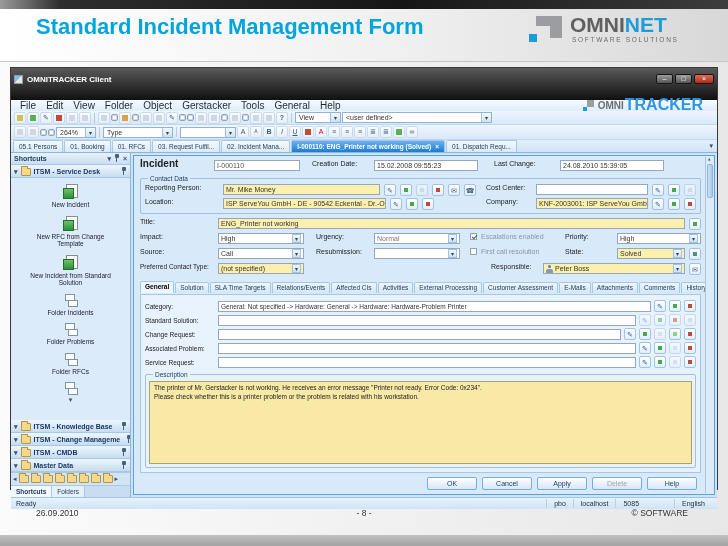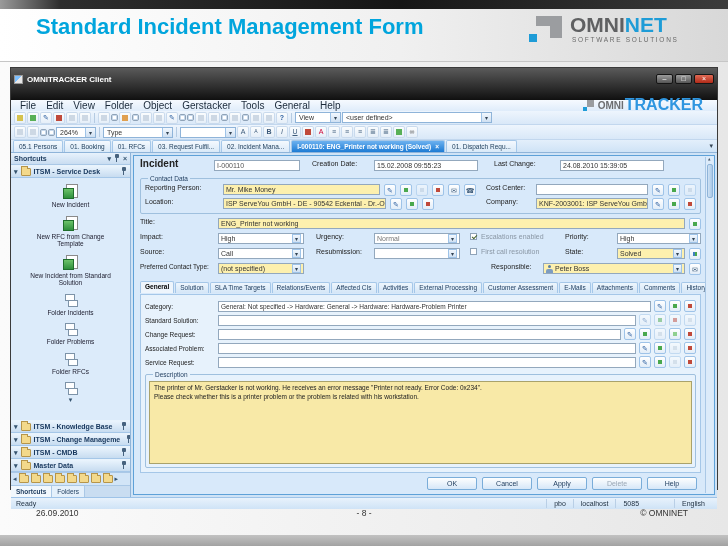--- a/index.html
+++ b/index.html
@@ -621,15 +621,15 @@
       <span class="st-seg">pbo</span>
       <span class="st-seg">localhost</span>
       <span class="st-seg">5085</span>
       <span style="width:28px"></span>
       <span class="st-seg">English</span>
     </div>
   </div>
 
   <span class="f-date">26.09.2010</span>
   <span class="f-page">- 8 -</span>
-  <span class="f-copy">© OMNINET</span>
+  <span class="f-copy">© SOFTWARE</span>
   <div class="botstrip"></div>
 </div>
 
 </body></html>

